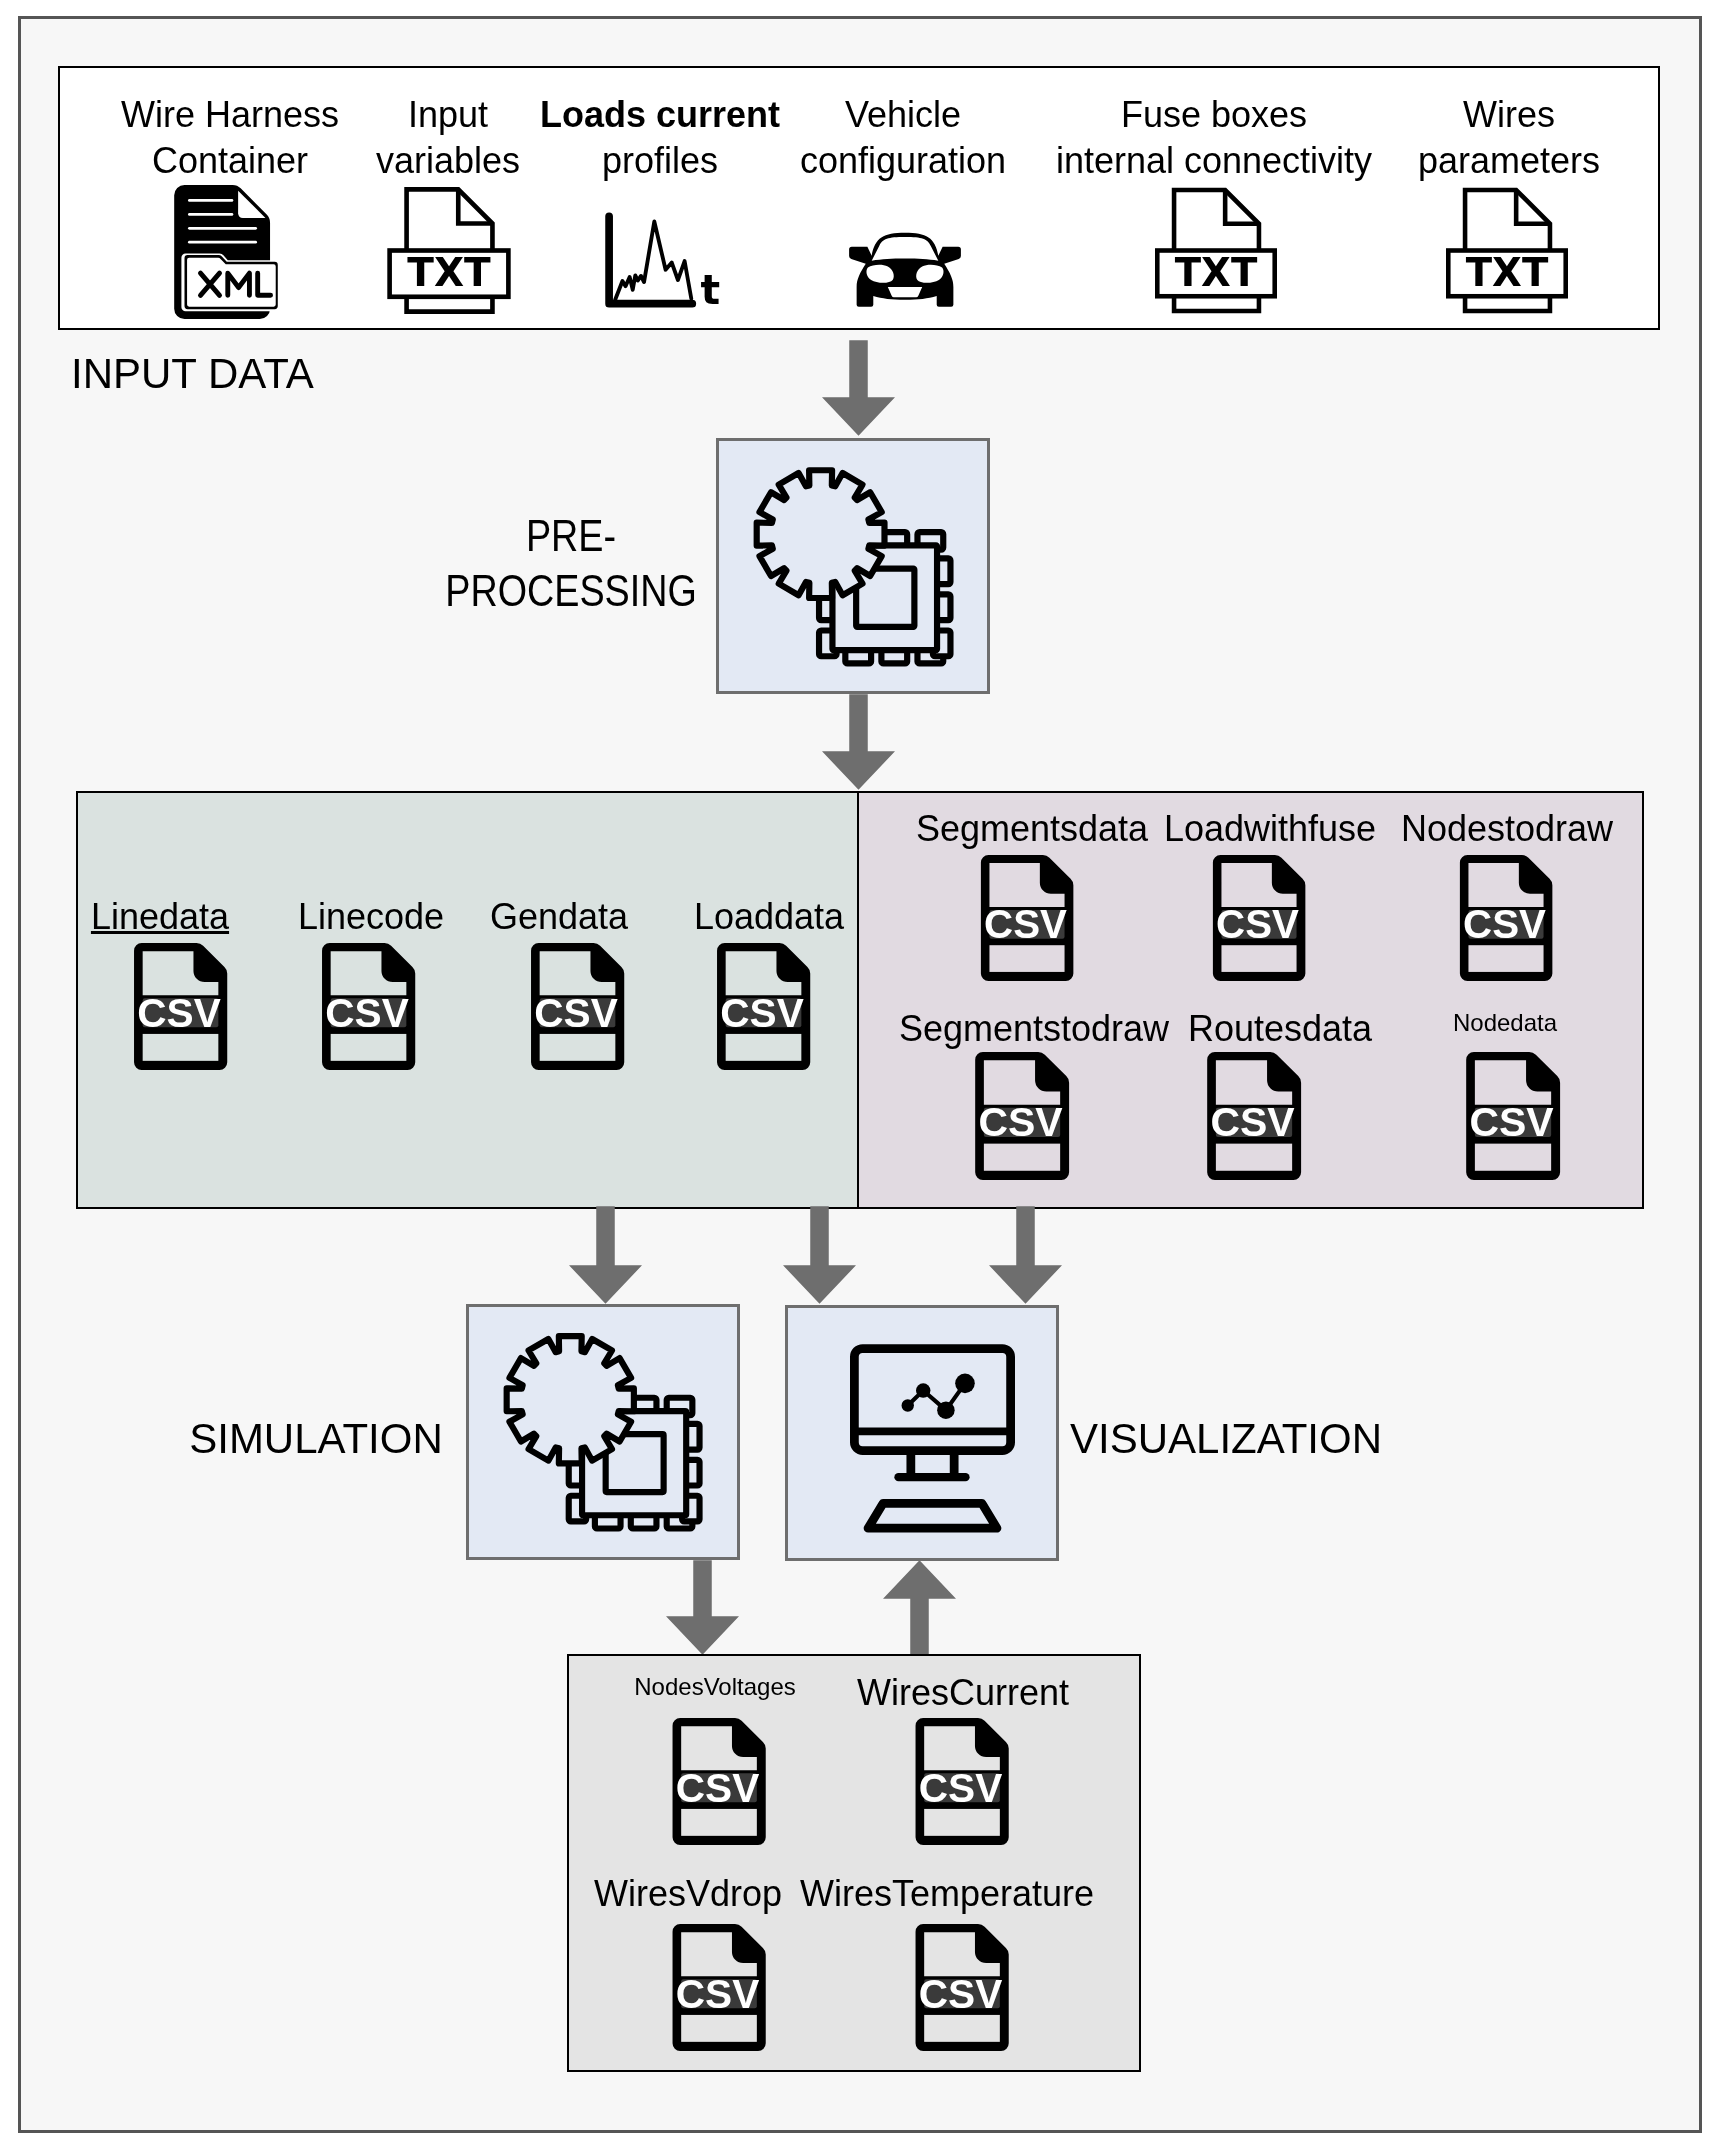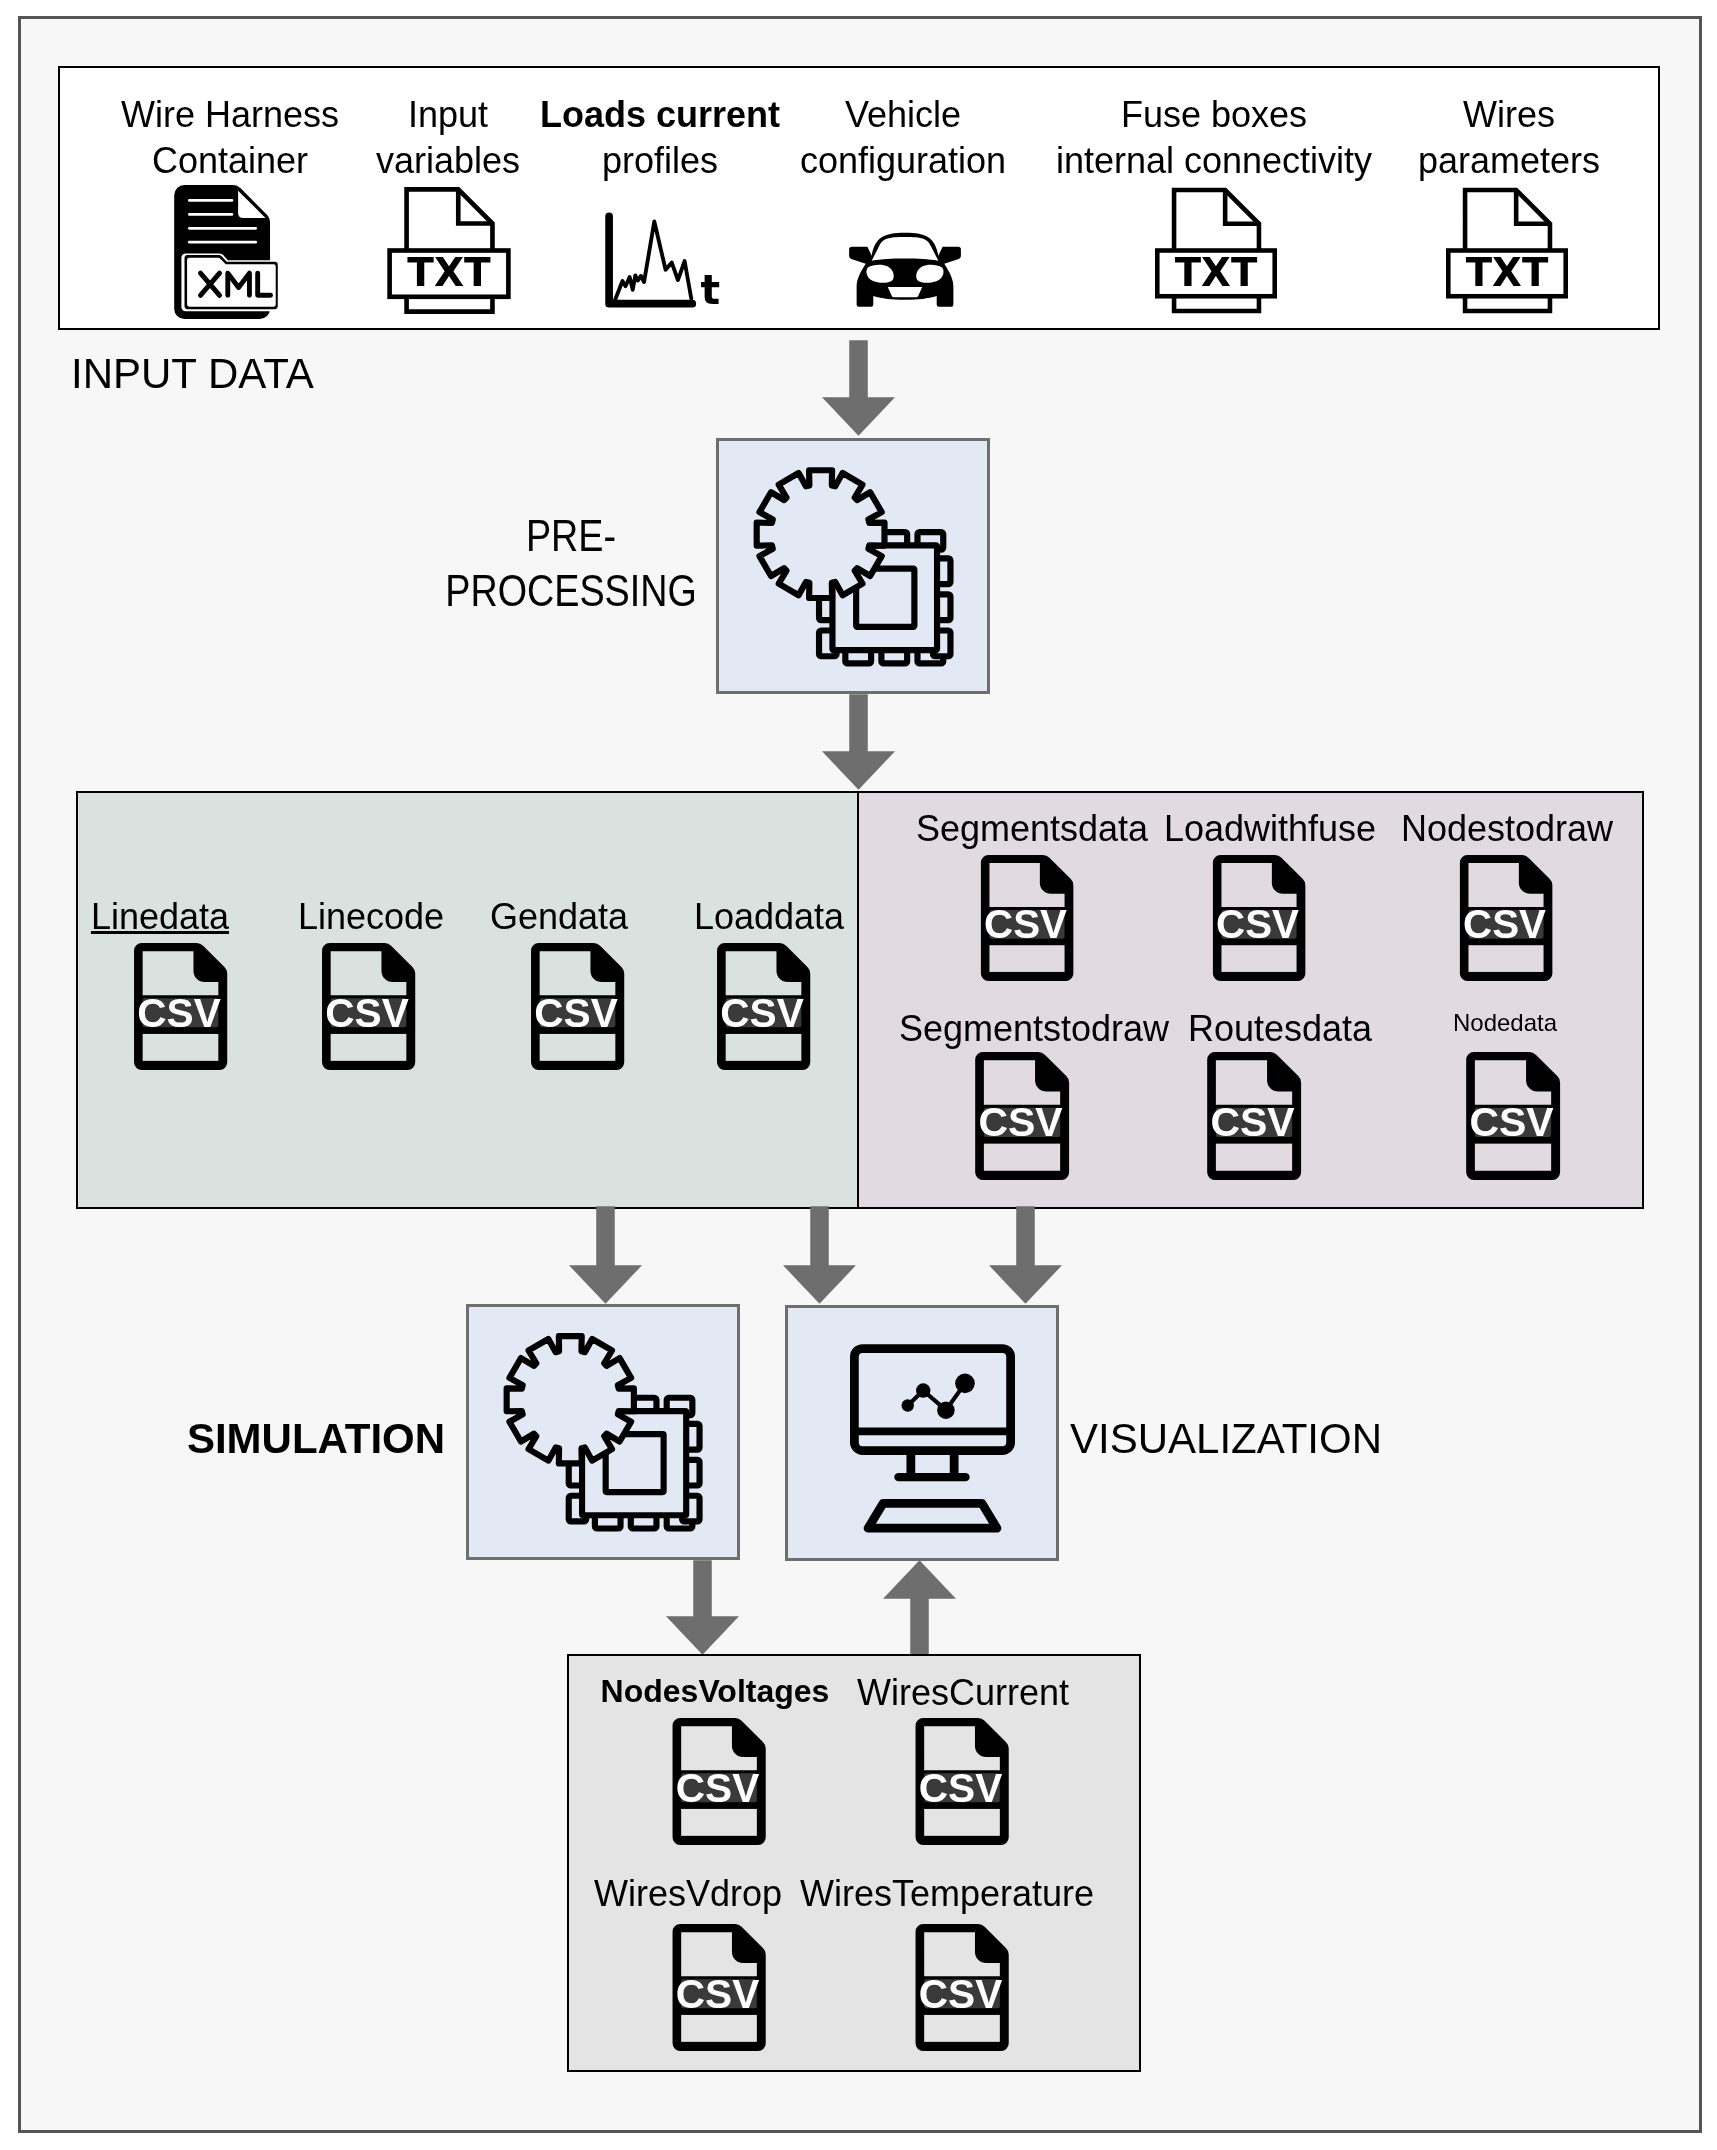--- a/index.html
+++ b/index.html
@@ -264,21 +264,21 @@
 <rect x="134" y="255" width="34" height="50" rx="4"></rect>
 <rect x="355" y="255" width="34" height="50" rx="4"></rect>
 <rect x="134" y="325" width="34" height="50" rx="4"></rect>
 <rect x="355" y="325" width="34" height="50" rx="4"></rect>
 </g>
 <rect x="160" y="160" width="203" height="203" rx="2" fill="#e3e9f4" stroke="#000000" stroke-width="12" stroke-linejoin="round"></rect>
 <rect x="206" y="205" width="113" height="113" rx="2" fill="none" stroke="#000000" stroke-width="12" stroke-linejoin="round"></rect>
 <path d="M115.2 43.5 L114.7 14.0 L159.3 14.0 L158.8 43.5 L165.4 45.2 L179.7 19.4 L218.3 41.8 L203.2 67.1 L207.9 71.8 L233.2 56.7 L255.6 95.3 L229.8 109.6 L231.5 116.2 L261.0 115.7 L261.0 160.3 L231.5 159.8 L229.8 166.4 L255.6 180.7 L233.2 219.3 L207.9 204.2 L203.2 208.9 L218.3 234.2 L179.7 256.6 L165.4 230.8 L158.8 232.5 L159.3 262.0 L114.7 262.0 L115.2 232.5 L108.6 230.8 L94.3 256.6 L55.7 234.2 L70.8 208.9 L66.1 204.2 L40.8 219.3 L18.4 180.7 L44.2 166.4 L42.5 159.8 L13.0 160.3 L13.0 115.7 L42.5 116.2 L44.2 109.6 L18.4 95.3 L40.8 56.7 L66.1 71.8 L70.8 67.1 L55.7 41.8 L94.3 19.4 L108.6 45.2 Z" fill="#e3e9f4" stroke="#000000" stroke-width="12" stroke-linejoin="round"></path>
 </svg>
     </div>
-<div class="lbl" style="left:316px;top:1418px;transform:translate(-50%,0);transform-origin:center top;font-size:42px;font-weight:bold;">SIMULATION</div>
+<div class="lbl" style="left:316px;top:1418px;transform:translate(-50%,0);transform-origin:center top;font-size:42px;">SIMULATION</div>
 <div class="box" style="left:785px;top:1305px;width:274px;height:256px;background:#e3e9f4;border:3.1px solid #6e6e6e;"></div>
 <div class="icon" style="left:850px;top:1344px;">
       <svg viewBox="0 0 320 366" width="165" height="189">
 <rect x="8.5" y="8.5" width="303" height="198" rx="16" fill="#e3e9f4" stroke="#000000" stroke-width="17"></rect>
 <line x1="13" y1="169" x2="307" y2="169" stroke="#000000" stroke-width="15"></line>
 <g fill="#000000">
 <circle cx="112" cy="119" r="12"></circle>
 <circle cx="142" cy="90" r="14"></circle>
 <circle cx="186" cy="128" r="17"></circle>
 <circle cx="223" cy="76" r="19"></circle>
@@ -296,21 +296,21 @@
       <svg width="73" height="95" viewBox="0 0 142 184">
         <path d="M53.0 0 L89.0 0 L89.0 109 L142 109 L71.0 184 L0 109 L53.0 109 Z" fill="#6e6e6e"></path>
       </svg>
     </div>
 <div class="icon" style="left:883px;top:1560px;">
       <svg width="73" height="95" viewBox="0 0 142 184">
         <path d="M71.0 0 L142 75 L89.0 75 L89.0 184 L53.0 184 L53.0 75 L0 75 Z" fill="#6e6e6e"></path>
       </svg>
     </div>
 <div class="box" style="left:567px;top:1654px;width:574px;height:418px;background:#e4e4e4;border:2.1px solid #000000;"></div>
-<div class="lbl" style="left:715px;top:1675px;transform:translate(-50%,0);transform-origin:center top;font-size:32px;font-weight:bold;">NodesVoltages</div>
+<div class="lbl" style="left:715px;top:1675px;transform:translate(-50%,0);transform-origin:center top;font-size:24px;">NodesVoltages</div>
 <div class="lbl" style="left:963px;top:1675px;transform:translate(-50%,0);transform-origin:center top;font-size:36px;">WiresCurrent</div>
 <div class="icon" style="left:664px;top:1717px;">
       <svg viewBox="0 0 211 254" width="109" height="129">
 <path d="M15 17 A15 15 0 0 1 30 2 L138 2 A18 18 0 0 1 151 7.5 L193 49 A18 18 0 0 1 198.5 62 L198.5 237 A15 15 0 0 1 183.5 252 L30 252 A15 15 0 0 1 15 237 Z" fill="#000000"></path>
 <path d="M32 18 L132 18 L132 57 A22 22 0 0 0 154 79 L181 79 L181 105 L32 105 Z" fill="#e4e4e4"></path>
 <rect x="32" y="111" width="149" height="57" rx="4" fill="#3a3a3a"></rect>
 <rect x="32" y="181" width="149" height="53" fill="#e4e4e4"></rect>
 <text x="103.5" y="167" font-family="Liberation Sans, DejaVu Sans, sans-serif" font-weight="bold" font-size="80" fill="#ffffff" text-anchor="middle">CSV</text>
 </svg>
     </div>

